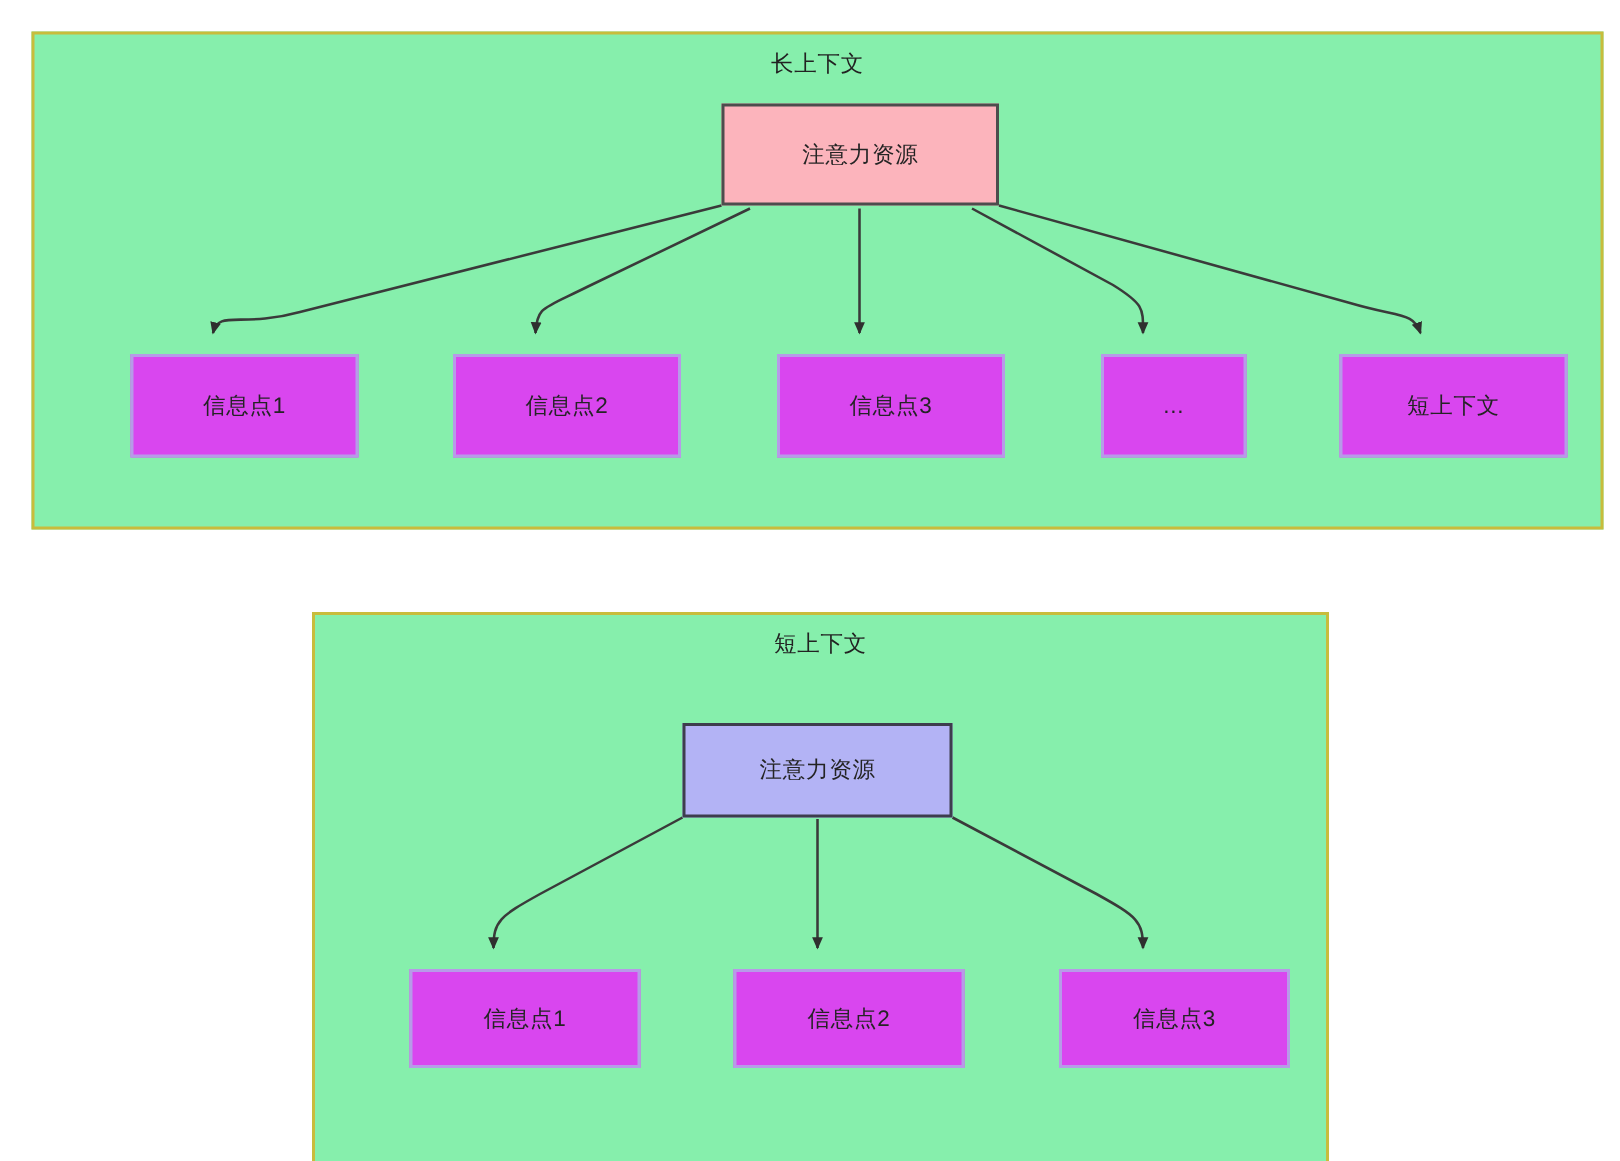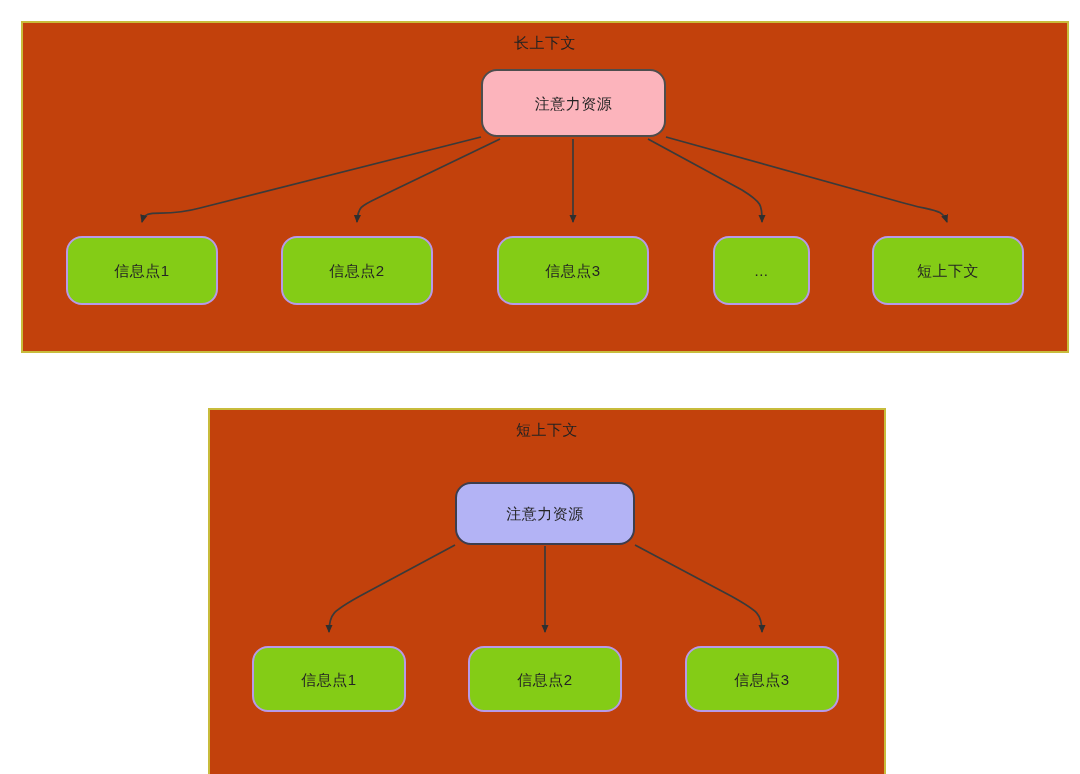--- a/index.html
+++ b/index.html
@@ -20,21 +20,21 @@
     position: absolute;
     left: 0;
     top: 0;
     width: 1080px;
     height: 774px;
   }
 
   .panel {
     position: absolute;
     box-sizing: border-box;
-    background: #c2410c;
+    background: #86efac;
     border: 2px solid #c8bc3c;
   }
 
   #panel-long {
     left: 21px;
     top: 21px;
     width: 1048px;
     height: 332px;
   }
 
@@ -63,36 +63,36 @@
     position: absolute;
     box-sizing: border-box;
     display: flex;
     align-items: center;
     justify-content: center;
     font-size: 15px;
     line-height: 1;
     color: #242424;
     letter-spacing: 0.5px;
     user-select: none;
-    border-radius: 16px;
   }
 
   .node-root-long {
     background: #fcb4bc;
     border: 2px solid #4d4d4d;
   }
 
   .node-root-short {
     background: #b3b3f5;
     border: 2px solid #3d3d4d;
   }
 
   .node-leaf {
-    background: #84cc16;
+    background: #d946ef;
     border: 2px solid #b79ae8;
+    margin-left: 21px;
   }
 
   svg.edges {
     position: absolute;
     left: 0;
     top: 0;
     width: 1080px;
     height: 774px;
     overflow: visible;
     pointer-events: none;

